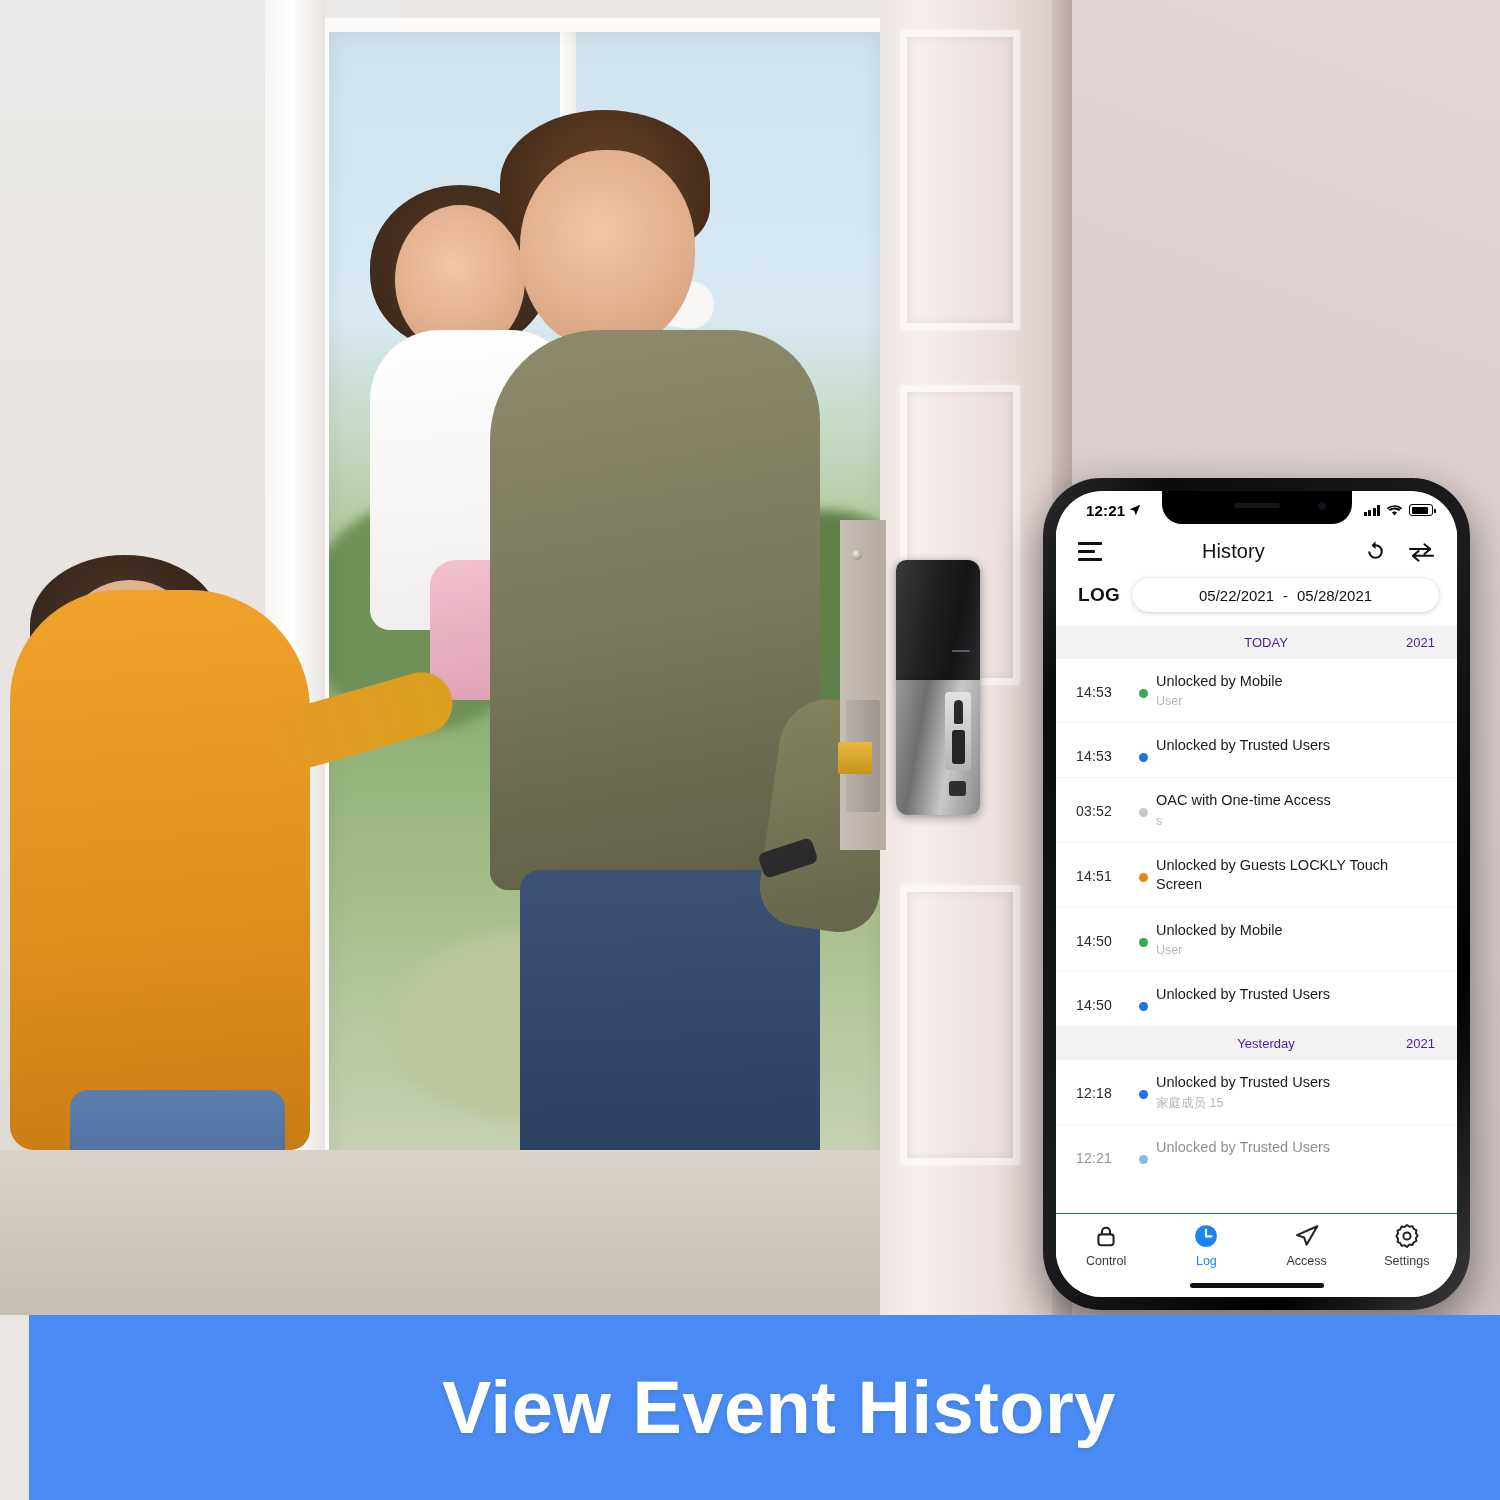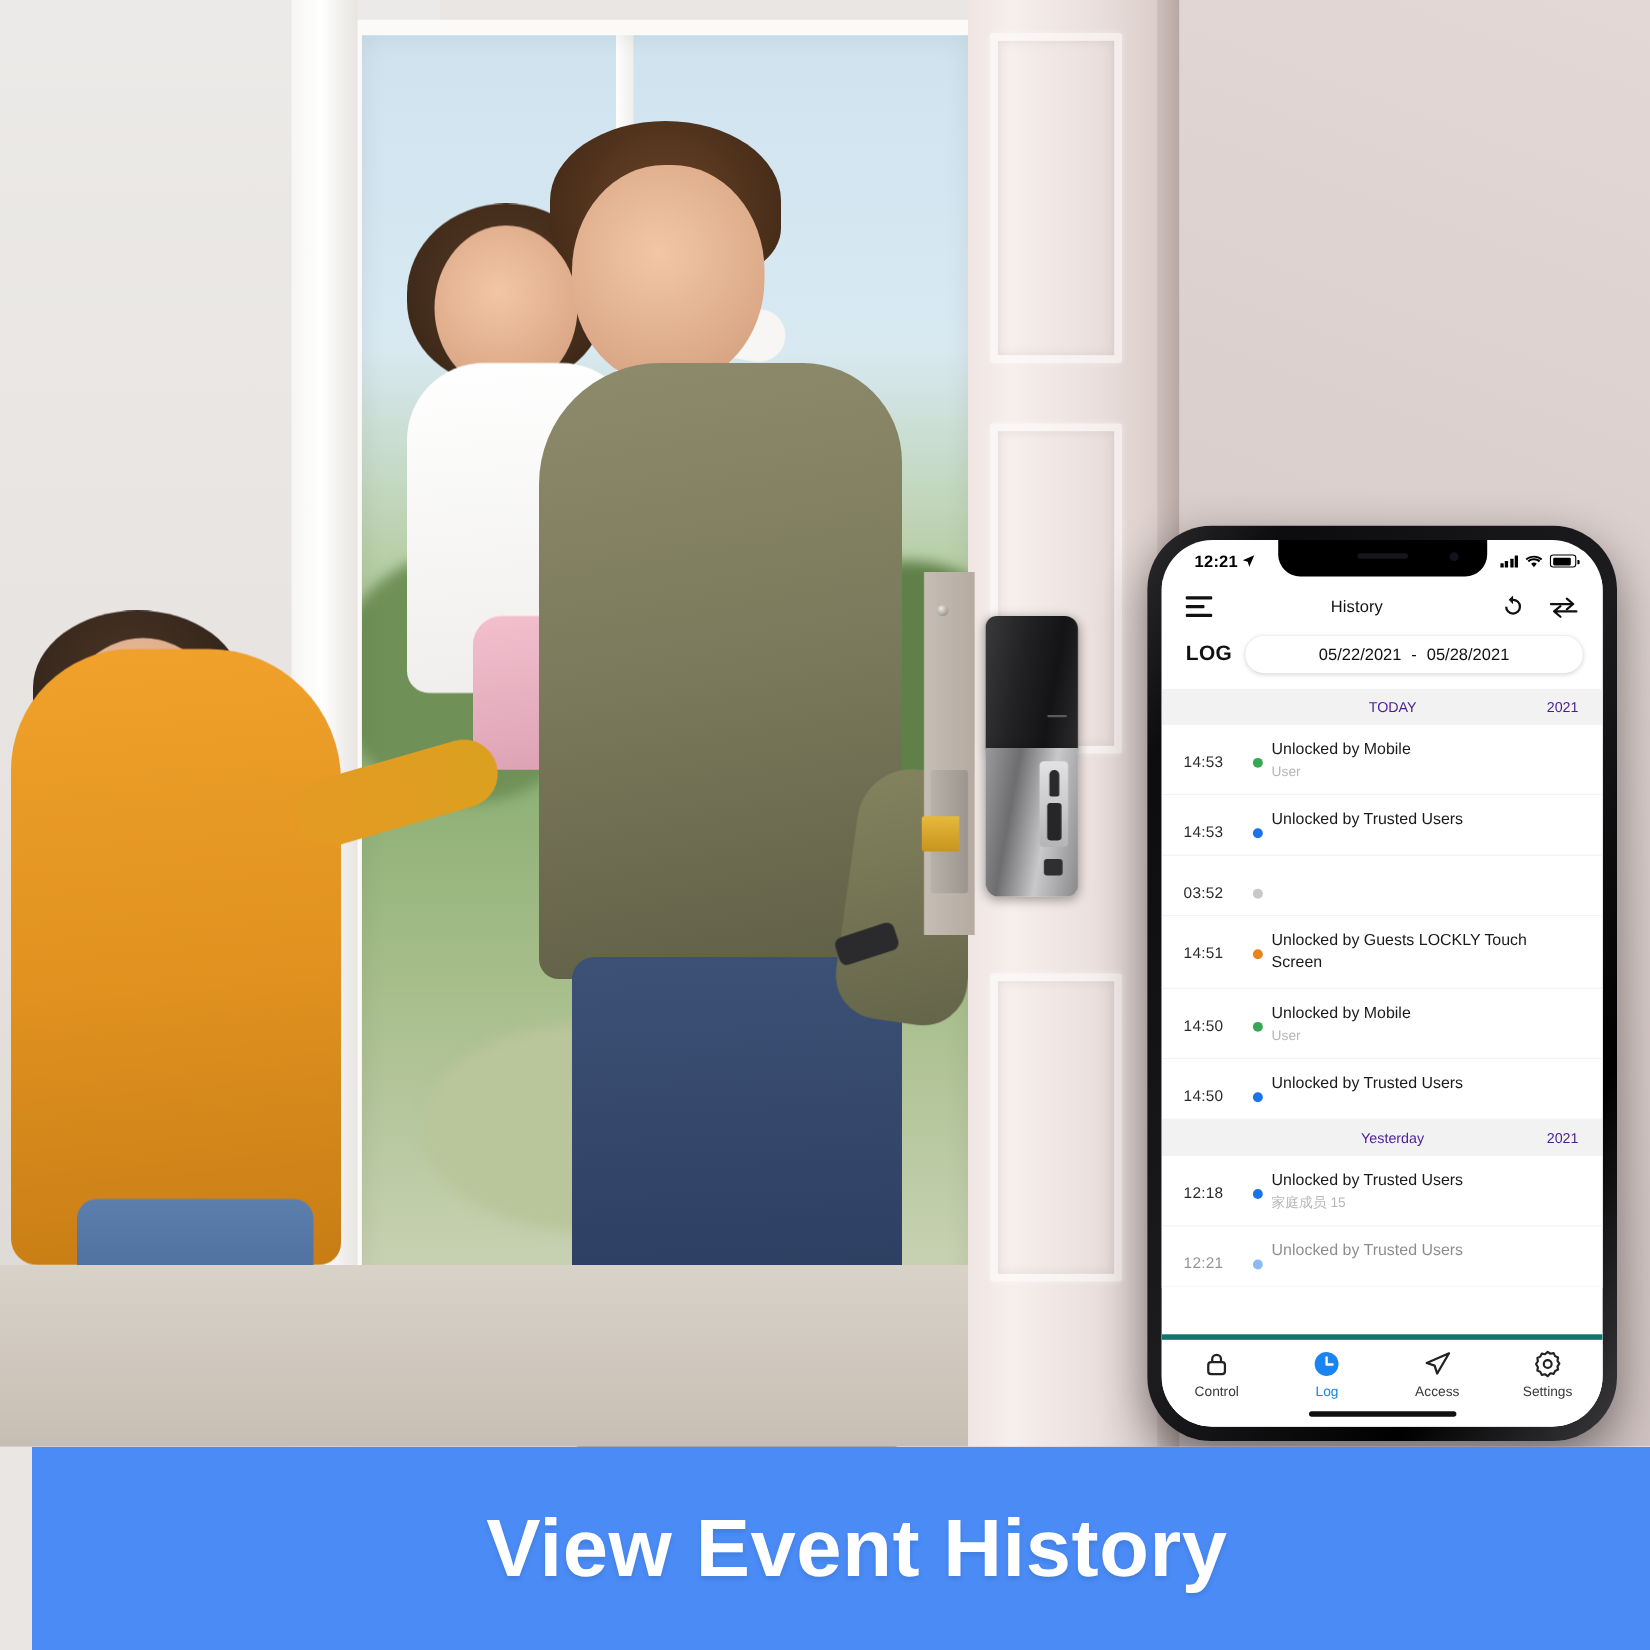--- a/index.html
+++ b/index.html
@@ -246,21 +246,21 @@
   
   .navbar {
     display:flex; align-items:center; justify-content:space-between;
     padding:12px 22px 10px 22px; background:#fff;
   }
   .hamburger { width:26px; display:flex; flex-direction:column; gap:5px; cursor:pointer; }
   .hamburger i { display:block; height:3px; background:#111; border-radius:1px; }
   .hamburger i:nth-child(1){ width:24px; }
   .hamburger i:nth-child(2){ width:17px; }
   .hamburger i:nth-child(3){ width:24px; }
-  .nav-title { font-size:15px; color:#111; letter-spacing:.1px; }
+  .nav-title { font-size:20px; color:#111; letter-spacing:.1px; }
   .nav-right { display:flex; align-items:center; gap:20px; }
 
   
   .log-head {
     display:flex; align-items:center; gap:12px;
     padding:4px 18px 14px 22px; background:#fff;
   }
   .log-label { font-size:19px; font-weight:bold; color:#111; letter-spacing:.3px; }
   .date-pill {
     flex:1; background:#fff; border-radius:22px; height:34px;
@@ -287,21 +287,21 @@
   .dot-wrap { width:26px; flex:none; display:flex; justify-content:center; padding-top:17px; }
   .dot { width:9px; height:9px; border-radius:50%; }
   .log-text { flex:1; padding-right:4px; }
   .log-title { font-size:14.5px; color:#1a1a1a; line-height:1.33; }
   .log-sub { font-size:12.5px; color:#b6b6b6; margin-top:3px; line-height:1.2; }
   .log-row.clipped { opacity:.5; }
 
   
   .tabbar {
     position:absolute; left:0; bottom:0; width:100%; height:84px;
-    background:#fff; border-top:5px solid #0f766e;
+    background:#fff; border-top:1px solid #0f766e;
     display:flex; align-items:flex-start; padding-top:9px; z-index:15;
   }
   .tab { flex:1; display:flex; flex-direction:column; align-items:center; gap:5px; cursor:pointer; }
   .tab-label { font-size:12.5px; color:#3a3a3a; }
   .tab.active .tab-label { color:#1a84f0; }
   .home-indicator {
     position:absolute; left:50%; bottom:9px; transform:translateX(-50%);
     width:134px; height:5px; background:#111; border-radius:3px;
   }
 
@@ -464,20 +464,24 @@
           </div>
           <div class="log-text">
             <div class="log-title">Unlocked by Trusted Users</div>
           </div>
         </div>
         <div class="log-row">
           <div class="log-time">03:52</div>
           <div class="dot-wrap">
             <span class="dot" style="background: rgb(200, 200, 200);"></span>
           </div>
+          <div class="log-text">
+            <div class="log-title">OAC with One-time Access</div>
+            <div class="log-sub">s</div>
+          </div>
         </div>
         <div class="log-row">
           <div class="log-time">14:51</div>
           <div class="dot-wrap">
             <span class="dot" style="background: rgb(232, 132, 26);"></span>
           </div>
           <div class="log-text">
             <div class="log-title">Unlocked by Guests LOCKLY Touch Screen</div>
           </div>
         </div>

